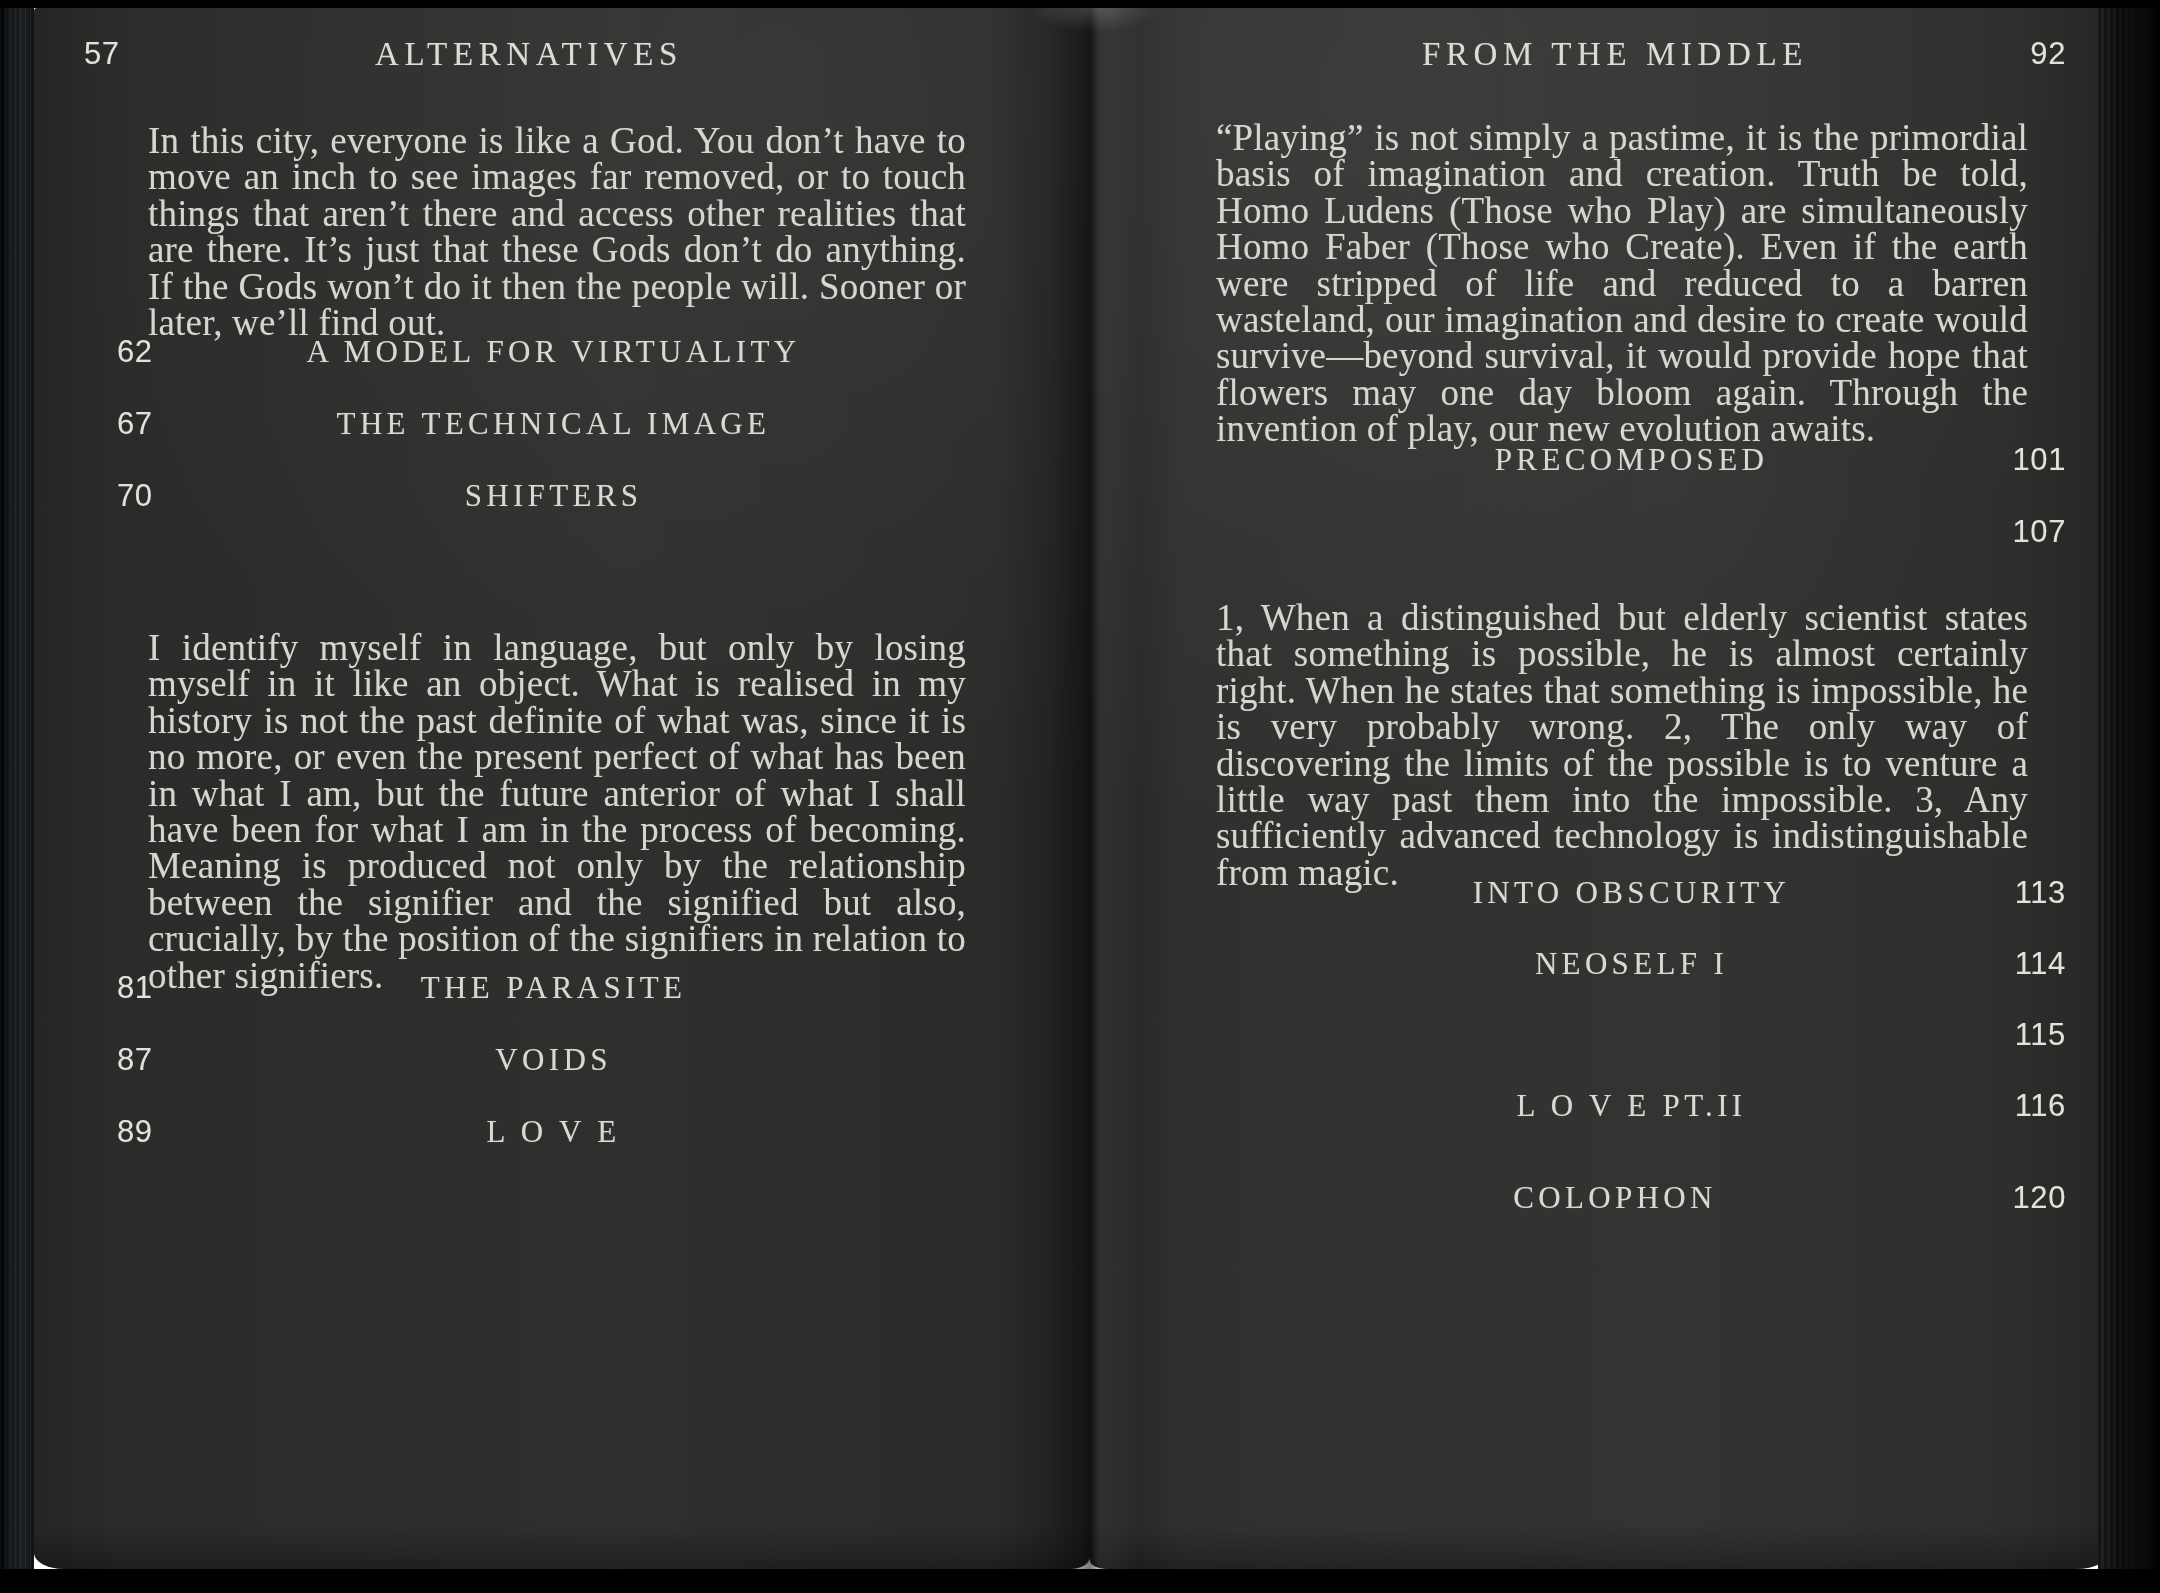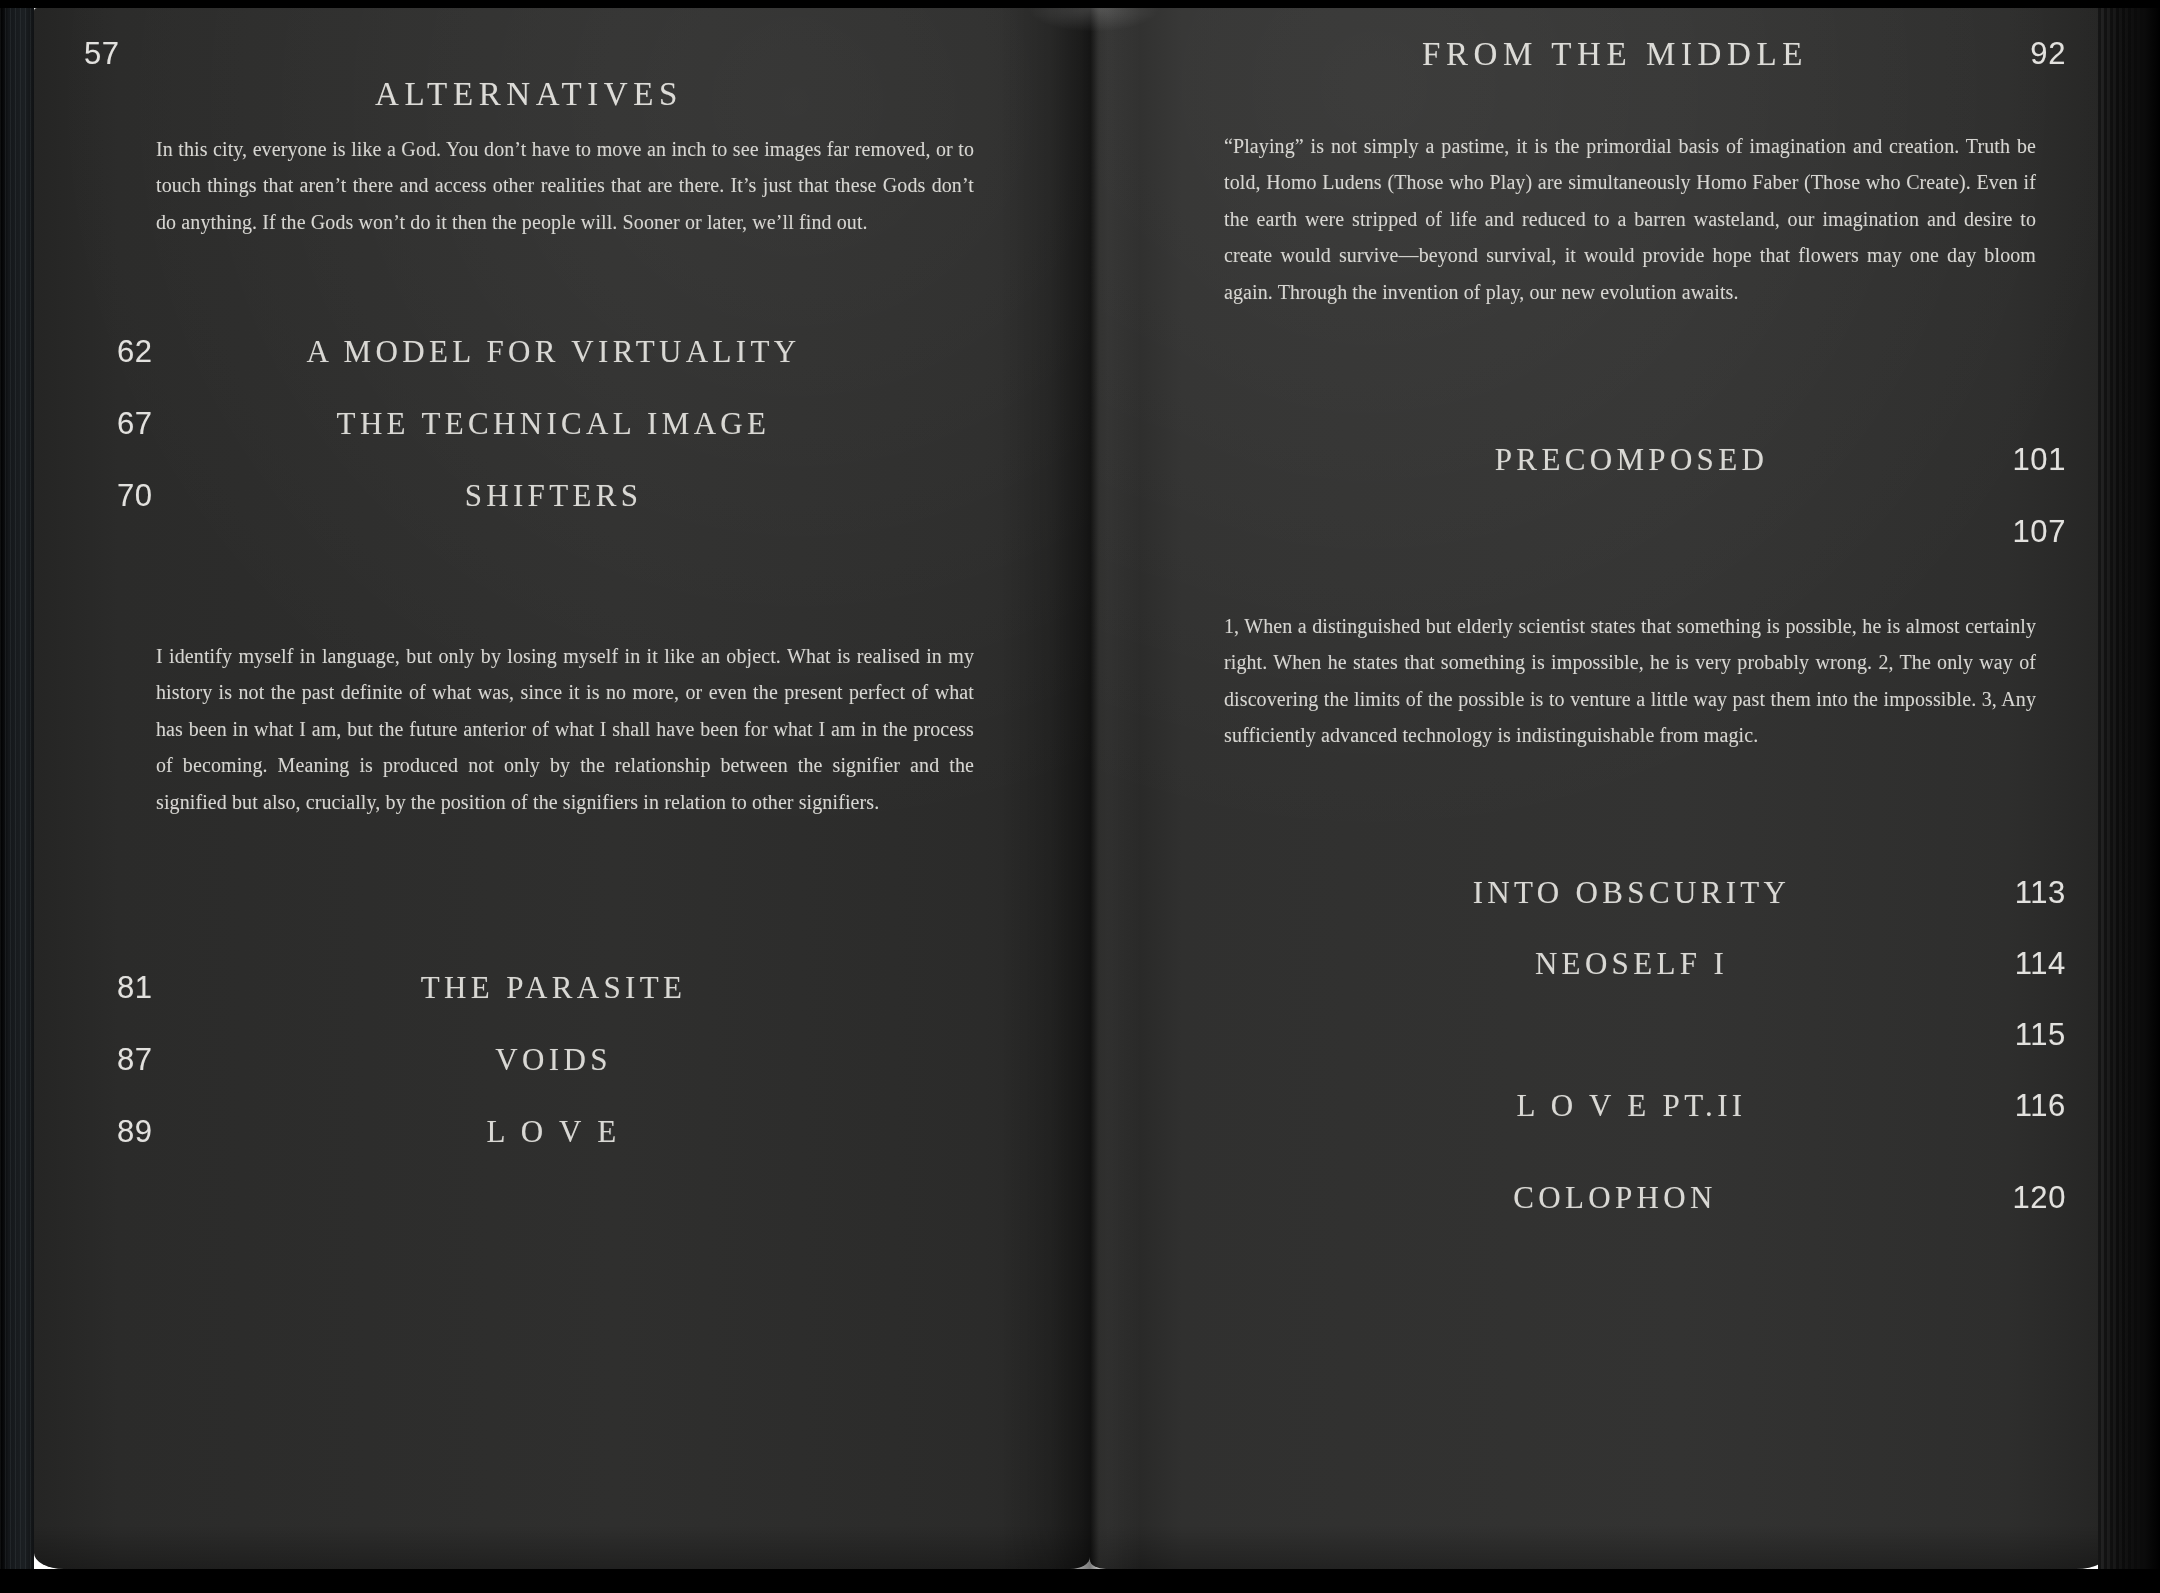--- a/index.html
+++ b/index.html
@@ -56,26 +56,26 @@
   .pagenum{
     font-family:"Liberation Sans","DejaVu Sans",sans-serif;
     font-size:31px;color:#e2e1de;letter-spacing:.02em;
     text-shadow:0 0 1px rgba(235,235,230,.25);
   }
   .header-row{position:absolute;top:26px;left:0;right:0;height:46px;line-height:40px;}
   .header-title{
     position:absolute;text-align:center;font-size:33px;letter-spacing:.17em;
     color:#dcdbd7;text-shadow:0 0 1px rgba(235,235,230,.3);white-space:nowrap;
   }
-  .page-left  .header-title{left:54px;right:120px;margin-top:40px;}
+  .page-left  .header-title{left:54px;right:120px;}
   .page-right .header-title{left:120px;right:90px;}
   .page-left  .num{position:absolute;left:50px;top:0;}
   .page-right .num{position:absolute;right:44px;top:0;}
   .body-par{
-    position:absolute;margin:16px;font-size:20px;line-height:36.4px;
+    position:absolute;margin:8px;font-size:37px;line-height:36.4px;
     text-align:justify;color:#d6d5d1;letter-spacing:.005em;
     text-shadow:0 0 1px rgba(230,230,225,.25);
   }
   .page-left  .body-par{left:106px;width:818px;}
   .page-right .body-par{left:118px;width:812px;}
   .toc-block{position:absolute;left:0;right:0;margin-left:33px;}
   .toc-row{position:relative;height:72px;line-height:40px;}
   .toc-title{
     position:absolute;top:0;text-align:center;font-size:31px;letter-spacing:.14em;
     color:#d9d8d4;text-shadow:0 0 1px rgba(235,235,230,.3);white-space:nowrap;

